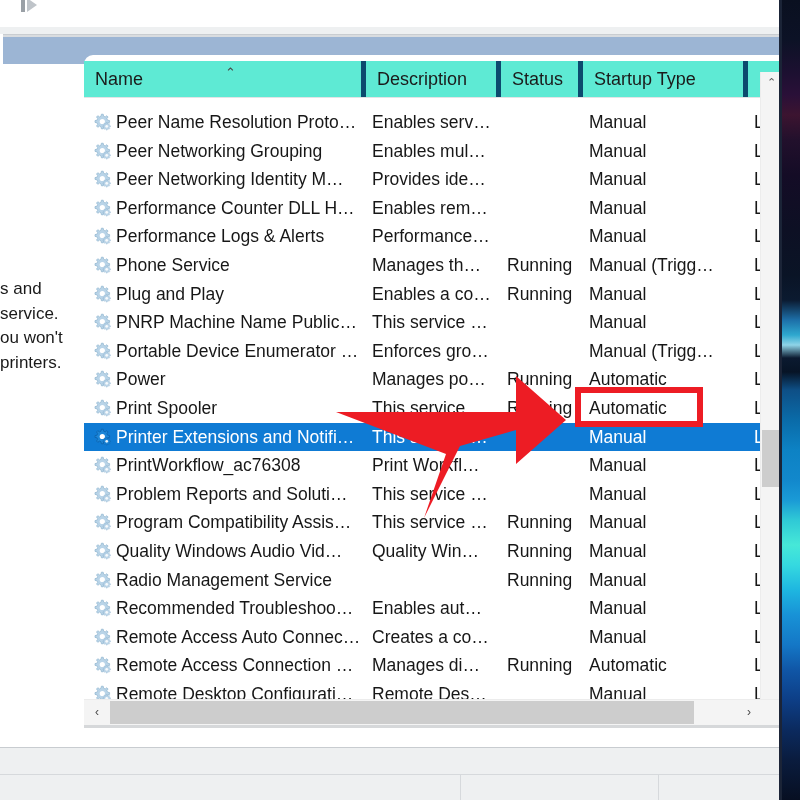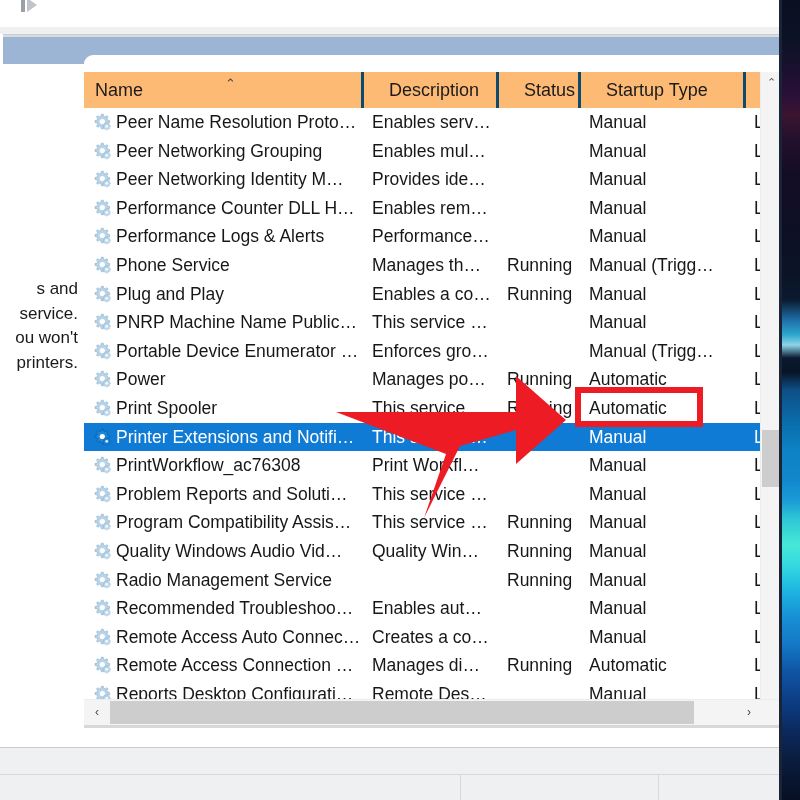--- a/index.html
+++ b/index.html
@@ -109,21 +109,21 @@
     background: #ffffff;
   }
   .left-text {
     position: absolute;
     left: 0;
     top: 213px;
     width: 84px;
     font-size: 17px;
     line-height: 24.5px;
     color: #1a1a1a;
-    text-align: right;
+    text-align: left;
     padding-right: 6px;
     box-sizing: border-box;
     white-space: nowrap;
     overflow: hidden;
   }
   .left-text div { overflow: hidden; }
 
   
   .listview {
     position: absolute;
@@ -132,36 +132,36 @@
     width: 698px;
     height: 692px;
     background: #ffffff;
     border-top-left-radius: 9px;
     box-sizing: border-box;
   }
 
   
   .lv-header {
     position: absolute;
-    left: 0; top: 17px;
+    left: 0; top: 6px;
     width: 698px;
     height: 36px;
-    background: #fdba74;
+    background: #5eead4;
     border-bottom: 1px solid #e2e4e6;
   }
   .lv-header .cell {
     position: absolute;
     top: 0;
     height: 36px;
     line-height: 36px;
     font-size: 18px;
     color: #1b1b1b;
-    padding-left: 25px;
+    padding-left: 11px;
     box-sizing: border-box;
-    border-left: 3px solid #0c4a6e;
+    border-left: 5px solid #0c4a6e;
     white-space: nowrap;
     overflow: hidden;
   }
   .lv-header .cell.first { border-left: none; }
   .sortmark {
     position: absolute;
     top: 5px;
     font-size: 13px;
     color: #4a4a4a;
     line-height: 1;
@@ -765,21 +765,21 @@
               <g transform="translate(1.2,1.2)">
                 <path d="M7.2 0 L9.0 0 L9.4 2.0 L11.0 2.7 L12.6 1.5 L13.9 2.8 L12.7 4.4 L13.4 6.0 L15.4 6.4 L15.4 8.2 L13.4 8.6 L12.7 10.2 L13.9 11.8 L12.6 13.1 L11.0 11.9 L9.4 12.6 L9.0 14.6 L7.2 14.6 L6.8 12.6 L5.2 11.9 L3.6 13.1 L2.3 11.8 L3.5 10.2 L2.8 8.6 L0.8 8.2 L0.8 6.4 L2.8 6.0 L3.5 4.4 L2.3 2.8 L3.6 1.5 L5.2 2.7 L6.8 2.0 Z" fill="#b9d4e8" stroke="#8fb4cf" stroke-width="0.7"></path>
                 <circle cx="8.1" cy="7.3" r="2.6" fill="#ffffff"></circle>
               </g>
               <g transform="translate(9.5,9.5) scale(0.52)" opacity="0.9">
                 <path d="M7.2 0 L9.0 0 L9.4 2.0 L11.0 2.7 L12.6 1.5 L13.9 2.8 L12.7 4.4 L13.4 6.0 L15.4 6.4 L15.4 8.2 L13.4 8.6 L12.7 10.2 L13.9 11.8 L12.6 13.1 L11.0 11.9 L9.4 12.6 L9.0 14.6 L7.2 14.6 L6.8 12.6 L5.2 11.9 L3.6 13.1 L2.3 11.8 L3.5 10.2 L2.8 8.6 L0.8 8.2 L0.8 6.4 L2.8 6.0 L3.5 4.4 L2.3 2.8 L3.6 1.5 L5.2 2.7 L6.8 2.0 Z" fill="#b9d4e8" stroke="#8fb4cf" stroke-width="0.9"></path>
                 <circle cx="8.1" cy="7.3" r="2.6" fill="#ffffff"></circle>
               </g>
             </svg>
           </div>
-          <div class="c col-name">Reports Desktop Configurati…</div>
+          <div class="c col-name">Remote Desktop Configurati…</div>
           <div class="c col-desc">Remote Des…</div>
           <div class="c col-status"></div>
           <div class="c col-startup">Manual</div>
           <div class="c col-logon">Loc</div>
         </div>
       </div>
 
     <div class="vscroll">
       <div class="vs-arrow vs-up">⌃</div>
       <div class="vs-thumb"></div>

